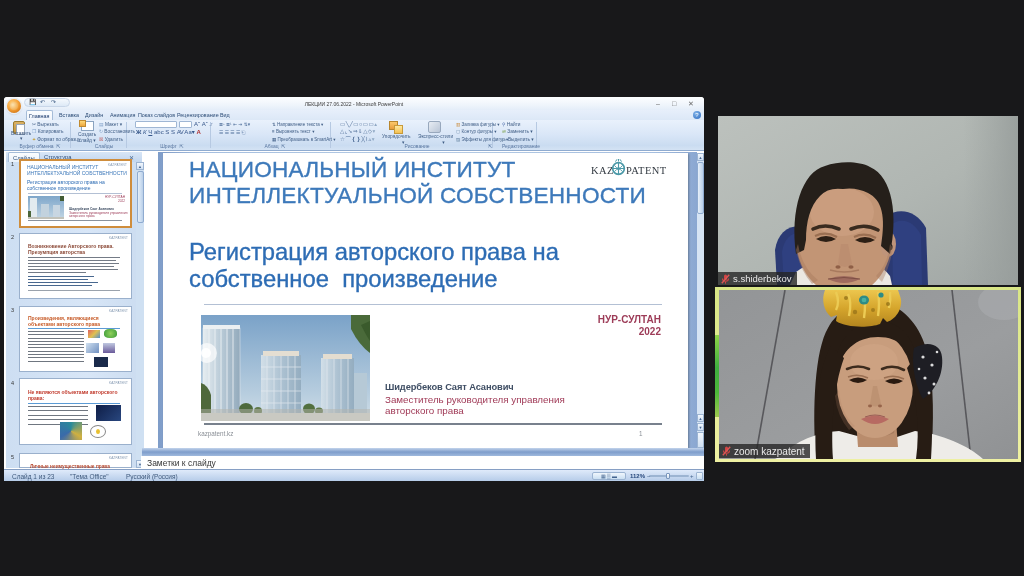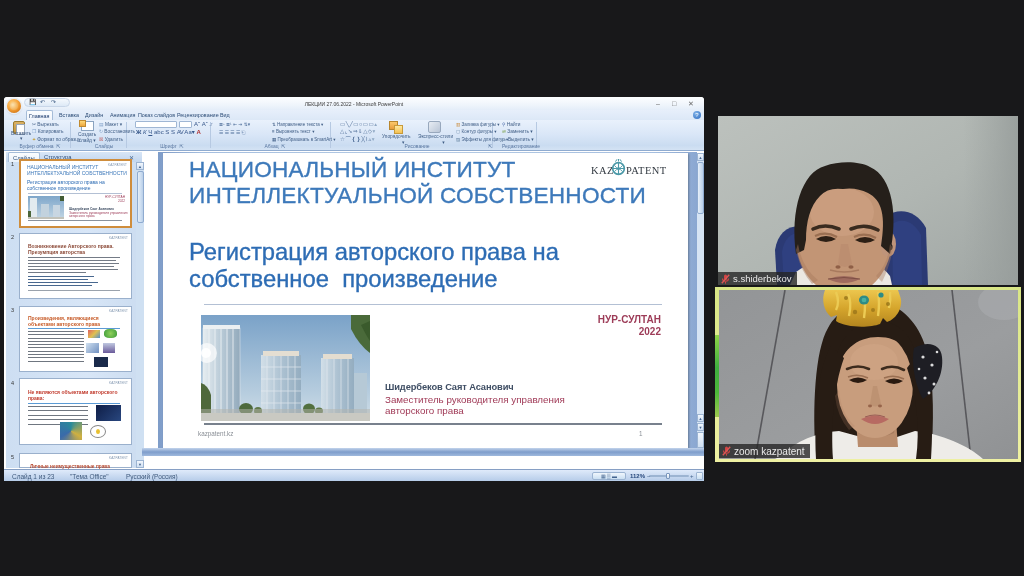--- a/index.html
+++ b/index.html
@@ -298,20 +298,21 @@
     </div>
   </div>
   <div class="a" id="escroll">
     <div style="position:absolute;left:0;top:0;width:7px;height:8px;background:linear-gradient(180deg,#f2f7fd,#cfdff2);border:1px solid #9cb4d2;font-size:4px;color:#44648e;text-align:center;line-height:7px">▲</div>
     <div style="position:absolute;left:0;top:9px;width:7px;height:52px;background:linear-gradient(90deg,#e6f0fa,#b9cfe9);border:1px solid #8fabd0;border-radius:2px"></div>
     <div style="position:absolute;left:0;bottom:26px;width:7px;height:8px;background:linear-gradient(180deg,#f2f7fd,#cfdff2);border:1px solid #9cb4d2;font-size:4px;color:#44648e;text-align:center;line-height:7px">▲</div>
     <div style="position:absolute;left:0;bottom:17px;width:7px;height:8px;background:linear-gradient(180deg,#f2f7fd,#cfdff2);border:1px solid #9cb4d2;font-size:4px;color:#44648e;text-align:center;line-height:7px">▼</div>
     <div style="position:absolute;left:0;bottom:0;width:7px;height:16px;background:linear-gradient(180deg,#f2f7fd,#cfdff2);border:1px solid #9cb4d2"></div>
   </div>
   <div class="a" id="nsplit"></div>
+  <div class="a" id="notes">Заметки к слайду</div>
   <div class="a" id="sbar">
     <div class="st" style="left:8px">Слайд 1 из 23</div>
     <div class="st" style="left:66px">"Тема Office"</div>
     <div class="st" style="left:122px">Русский (Россия)</div>
     <div class="st" style="left:588px;top:2px;width:34px;height:8px;background:linear-gradient(180deg,#f0f6fc,#cadff2);border:1px solid #9cb4d2;border-radius:2px;font-size:5px;color:#44648e;text-align:center;line-height:7px">▦ ▒ ▬</div>
     <div class="st" style="left:626px;color:#27487c;font-weight:bold;font-size:6px">112%</div>
     <div class="st" style="left:645px;top:5px;width:40px;height:2px;background:#9cb4d2;border-radius:1px"></div>
     <div class="st" style="left:643px;top:2.5px;font-size:6px;color:#44648e">−</div>
     <div class="st" style="left:662px;top:3px;width:4px;height:6px;background:linear-gradient(180deg,#fdfeff,#cfdff2);border:1px solid #7a96bc;border-radius:1px"></div>
     <div class="st" style="left:686px;top:2.5px;font-size:6px;color:#44648e">+</div>

